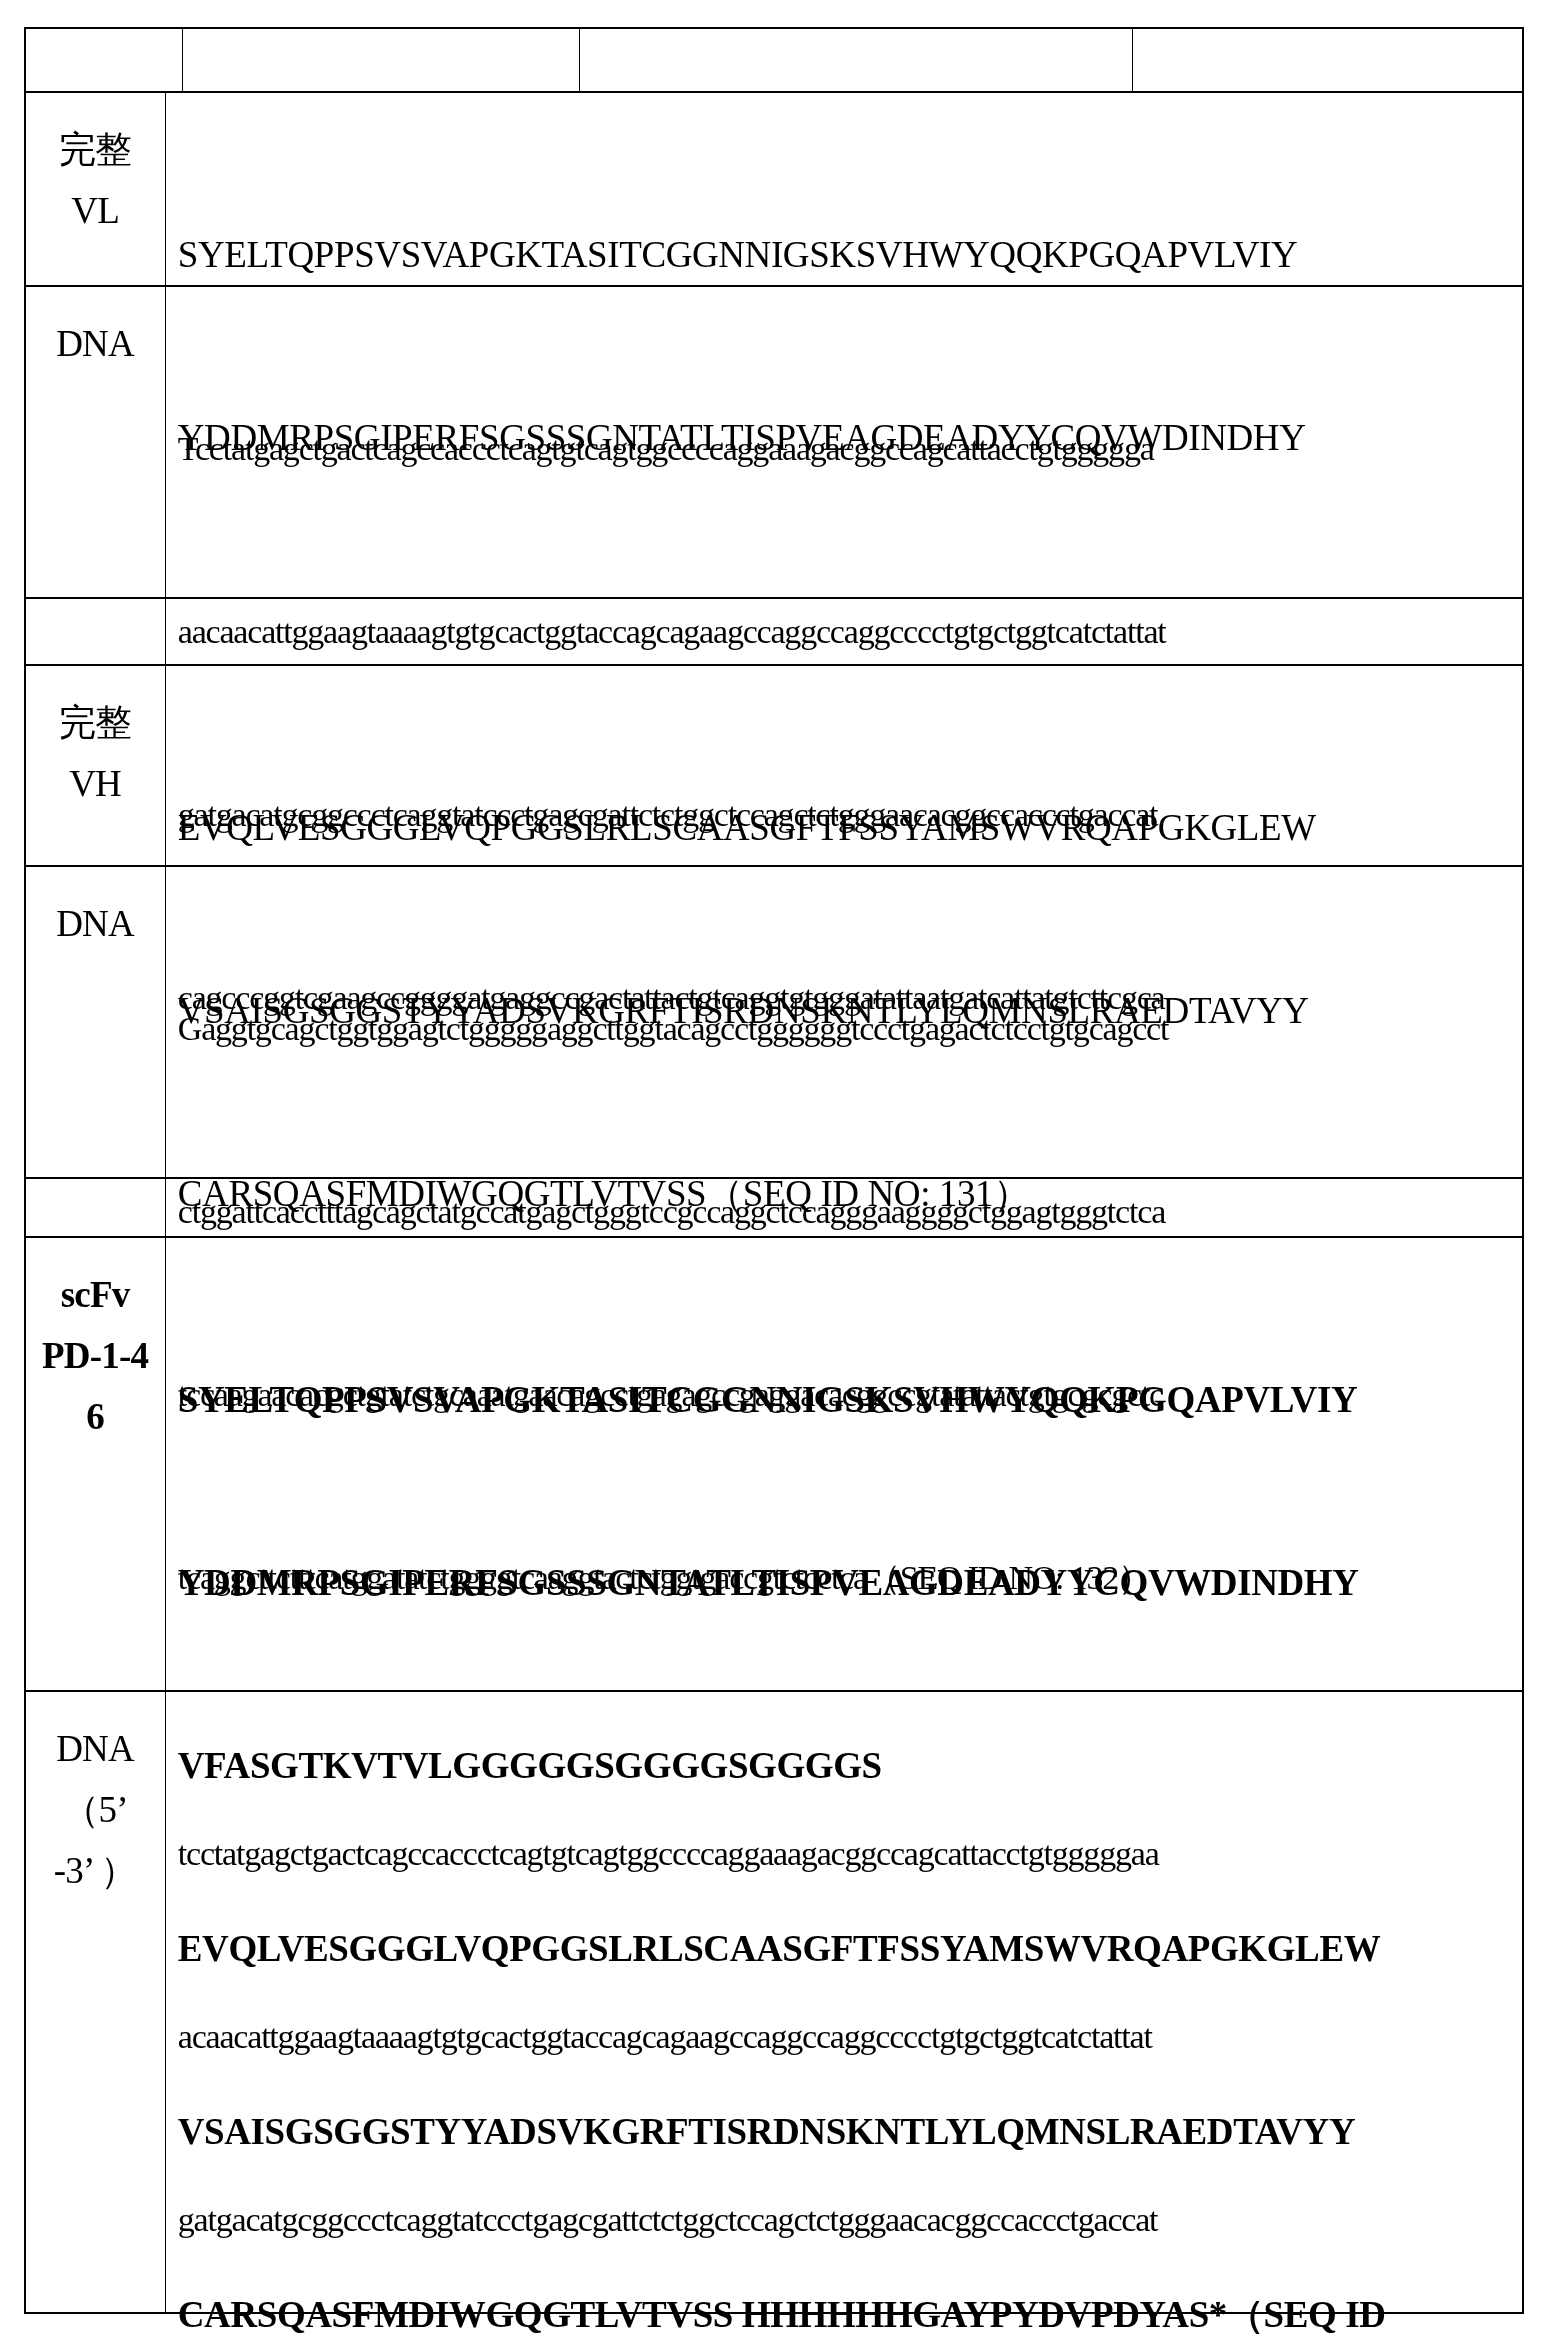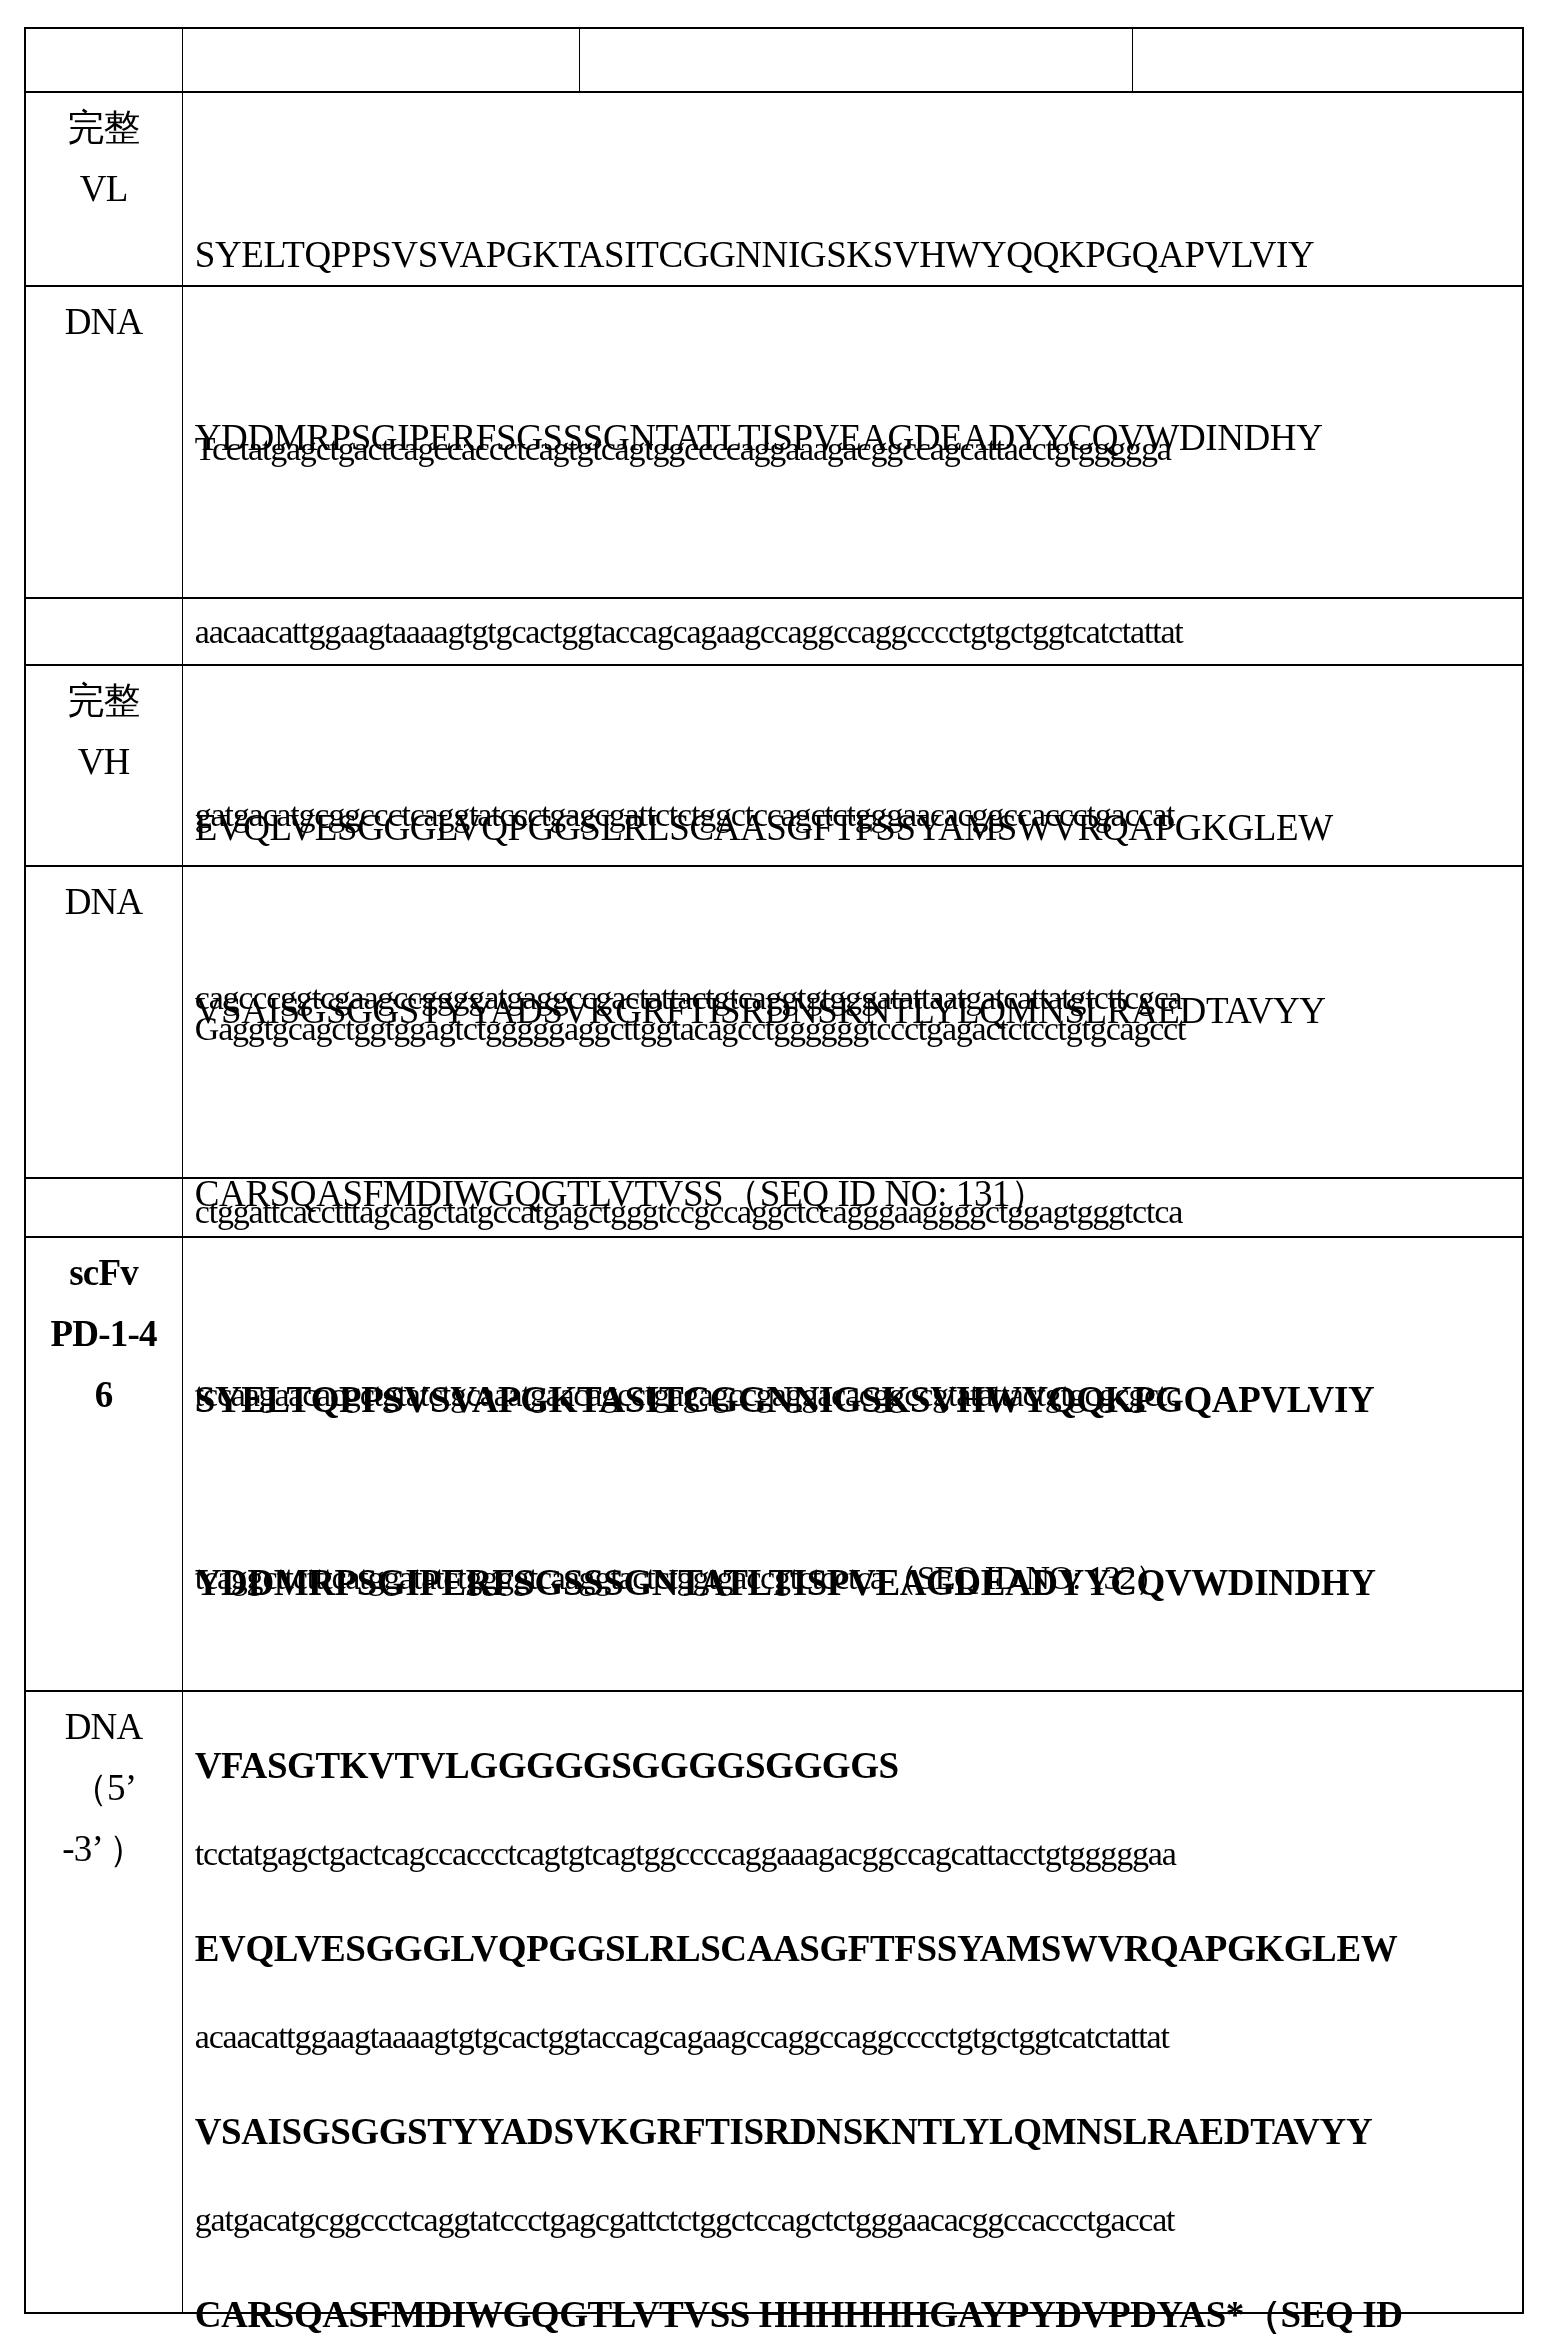--- a/index.html
+++ b/index.html
@@ -1,22 +1,22 @@
 <!DOCTYPE html>
 <html style="font-size:12.2px"><head>
 <meta charset="utf-8">
 <style>
   html, body { margin: 0; padding: 0; background: #ffffff; }
   body { width: 1561px; height: 2342px; position: relative; overflow: hidden;
          font-family: "Liberation Serif", "DejaVu Serif", serif; color: #000; }
   .tbl { position: absolute; left: 23.6px; top: 27px; width: 1500px; border: 2.3px solid #000; box-sizing: border-box; }
   .row { display: flex; border-top: 2.3px solid #000; box-sizing: border-box; }
   .row:first-child { border-top: none; }
-  .label { width: 157px; flex: none; border-right: 1.5px solid #000; box-sizing: border-box;
-           text-align: center; font-size: 37px; line-height: 61px; padding-top: 4px; letter-spacing: -0.8px; }
+  .label { width: 140px; flex: none; border-right: 1.5px solid #000; box-sizing: border-box;
+           text-align: center; font-size: 37px; line-height: 61px; padding-top: 26px; letter-spacing: -0.8px; }
   .content { flex: 1; box-sizing: border-box; padding: 9.1px 10.7px 0 12.2px; font-size: 37px; line-height: 61px;
              white-space: pre-wrap; word-break: break-all; letter-spacing: -0.4px; }
   .content.dna { font-size: 34px; letter-spacing: -1.2px; transform-origin: left; }
   .line { display: block; white-space: nowrap; overflow: hidden; }
   .hdr-cell { border-right: 1.5px solid #000; box-sizing: border-box; }
   .hdr-cell:last-child { border-right: none; }
 </style>
 </head>
 <body>
 

